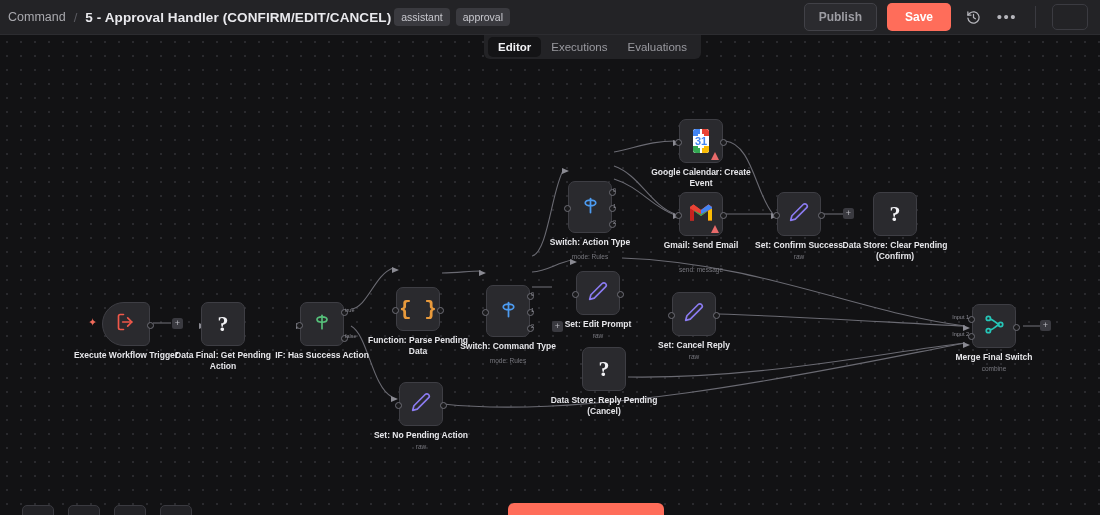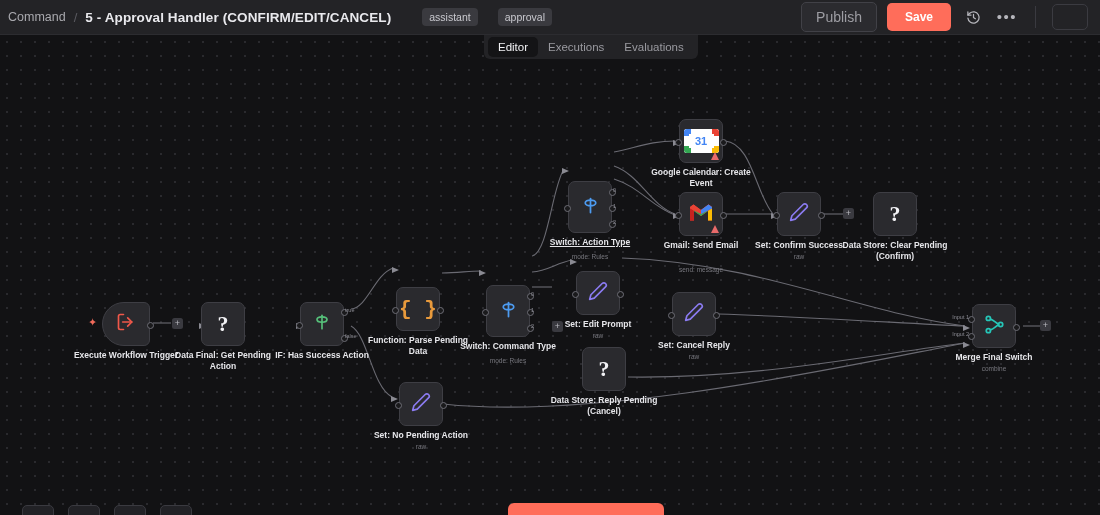--- a/index.html
+++ b/index.html
@@ -16,28 +16,28 @@
     position: absolute; top: 0; left: 0; width: 1100px; height: 35px;
     background: #232326;
     display: flex; align-items: center;
     padding: 0 8px;
     border-bottom: 1px solid #2c2c30;
     z-index: 20;
   }
   .bc-project { color: #a9a9ae; font-size: 12.5px; white-space: nowrap; }
   .bc-sep { color: #5a5a60; font-size: 13px; margin: 0 8px; }
   .wf-title { color: #e9e9ed; font-size: 13.5px; font-weight: 700; white-space: nowrap; letter-spacing: .1px; }
-  .tags { display: flex; gap: 20px; margin-left: 31px; }
+  .tags { display: flex; gap: 6px; margin-left: 3px; }
   .tag {
     background: #3a3a3f; color: #c9c9cf; font-size: 10.5px;
     padding: 3px 7px; border-radius: 4px; white-space: nowrap;
   }
   .hdr-right { margin-left: auto; display: flex; align-items: center; gap: 10px; padding-right: 4px; }
   .btn-publish {
-    background: #2b2b2f; color: #9d9da3; font-size: 14px; font-weight: 400;
+    background: #2b2b2f; color: #9d9da3; font-size: 12px; font-weight: 700;
     border: 1px solid #414147; border-radius: 5px; padding: 6px 14px; cursor: pointer;
   }
   .btn-save {
     background: #ff6d5a; color: #fff; font-size: 12px; font-weight: 700;
     border: none; border-radius: 5px; padding: 7px 18px; cursor: pointer;
   }
   .icon-btn {
     width: 24px; height: 24px; display: flex; align-items: center; justify-content: center;
     color: #b5b5bb; cursor: pointer; border-radius: 4px;
   }
@@ -50,21 +50,21 @@
     position: absolute; top: 35px; left: 484px;
     height: 24px; display: flex; align-items: stretch;
     background: #232326;
     border-bottom-left-radius: 6px; border-bottom-right-radius: 6px;
     padding: 0 4px; z-index: 19;
   }
   .tab {
     display: flex; align-items: center; padding: 0 10px;
     font-size: 11.5px; color: #9a9aa0; cursor: pointer; white-space: nowrap;
   }
-  .tab.active { color: #f2f2f5; font-weight: 400; background: #141416; border-radius: 5px; margin: 2px 0; }
+  .tab.active { color: #f2f2f5; font-weight: 700; background: #141416; border-radius: 5px; margin: 2px 0; }
 
   
   .canvas {
     position: absolute; top: 35px; left: 0; width: 1100px; height: 480px;
     background-color: #121214;
     background-image: radial-gradient(#2a2a2e 1px, transparent 1px);
     background-size: 14px 14px;
     overflow: hidden;
   }
   .edges { position: absolute; inset: 0; width: 1100px; height: 480px; pointer-events: none; }
@@ -117,21 +117,21 @@
   .warn {
     position: absolute; right: 3px; bottom: 2px;
     width: 0; height: 0; border-left: 4.5px solid transparent;
     border-right: 4.5px solid transparent; border-bottom: 8px solid #e86a6a;
   }
 
   
   .q { color: #f2f2f5; font-size: 22px; font-weight: 700; font-family: "Liberation Serif", serif; }
   .brace { color: #e89a3c; font-size: 21px; font-weight: 700; font-family: "Liberation Mono", monospace; }
   .gcal {
-    width: 35px; height: 24px; border-radius: 3px; position: relative; overflow: hidden;
+    width: 16px; height: 24px; border-radius: 3px; position: relative; overflow: hidden;
     background: #fff;
     box-shadow: inset 0 0 0 2px #fff;
   }
   .gcal .tl { position:absolute; left:0; top:0; width:7px; height:7px; background:#4285f4; }
   .gcal .tr { position:absolute; right:0; top:0; width:7px; height:7px; background:#ea4335; }
   .gcal .bl { position:absolute; left:0; bottom:0; width:7px; height:7px; background:#34a853; }
   .gcal .br { position:absolute; right:0; bottom:0; width:7px; height:7px; background:#fbbc04; }
   .gcal .num {
     position:absolute; inset:5px; background:#fff; color:#4285f4;
     font-size:11px; font-weight:700; display:flex; align-items:center; justify-content:center;
@@ -321,21 +321,21 @@
           </svg>
         </span>
         <span class="port in" style="top:23px;"></span>
         <span class="port" style="right:-5px; top:7px;"></span>
         <span class="port" style="right:-5px; top:23px;"></span>
         <span class="port" style="right:-5px; top:39px;"></span>
         <span class="plabel r" style="top:5px;">0</span>
         <span class="plabel r" style="top:21px;">1</span>
         <span class="plabel r" style="top:37px;">2</span>
       </div>
-      <div class="nlabel" style="top:56px;text-decoration:underline;">Switch: Action Type</div>
+      <div class="nlabel" style="top:56px;">Switch: Action Type</div>
       <div class="nsub" style="top:72px;">mode: Rules</div>
     </div>
 
     <div class="node" style="left:679px; top:84px;">
       <div class="nbox">
         <span class="gcal">
           <span class="tl"></span>
             <span class="tr"></span>
             <span class="bl"></span>
             <span class="br"></span>

